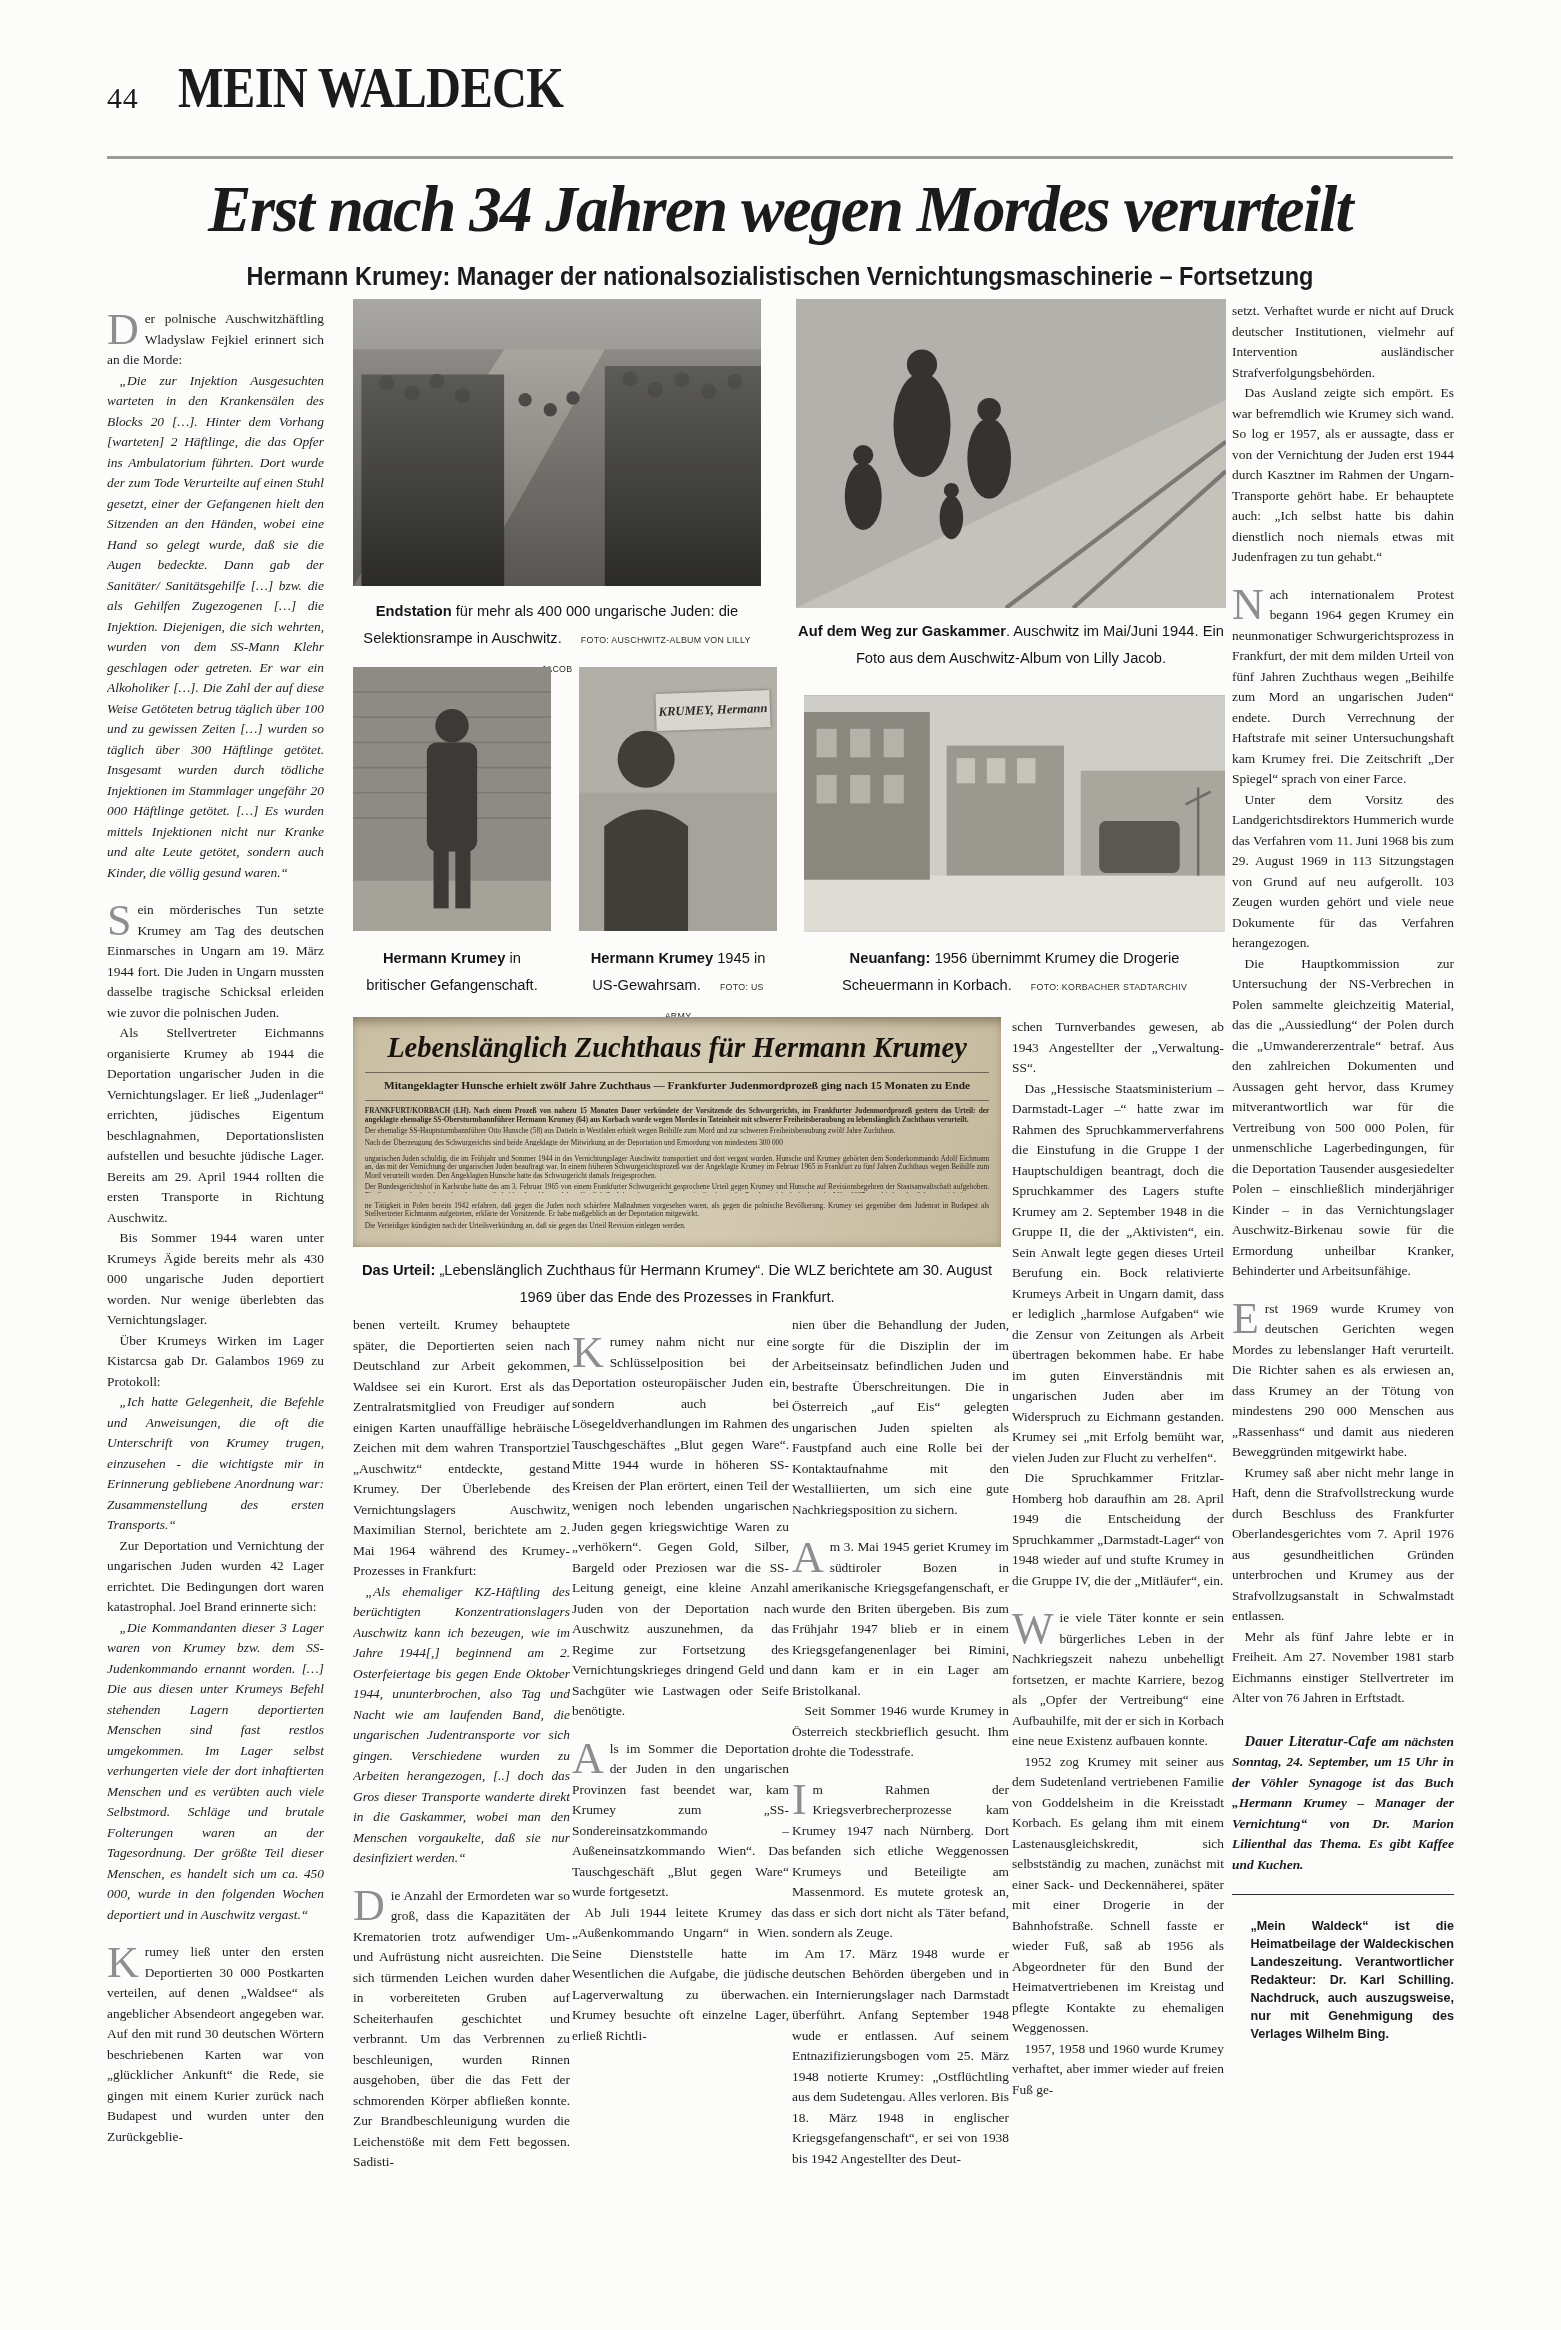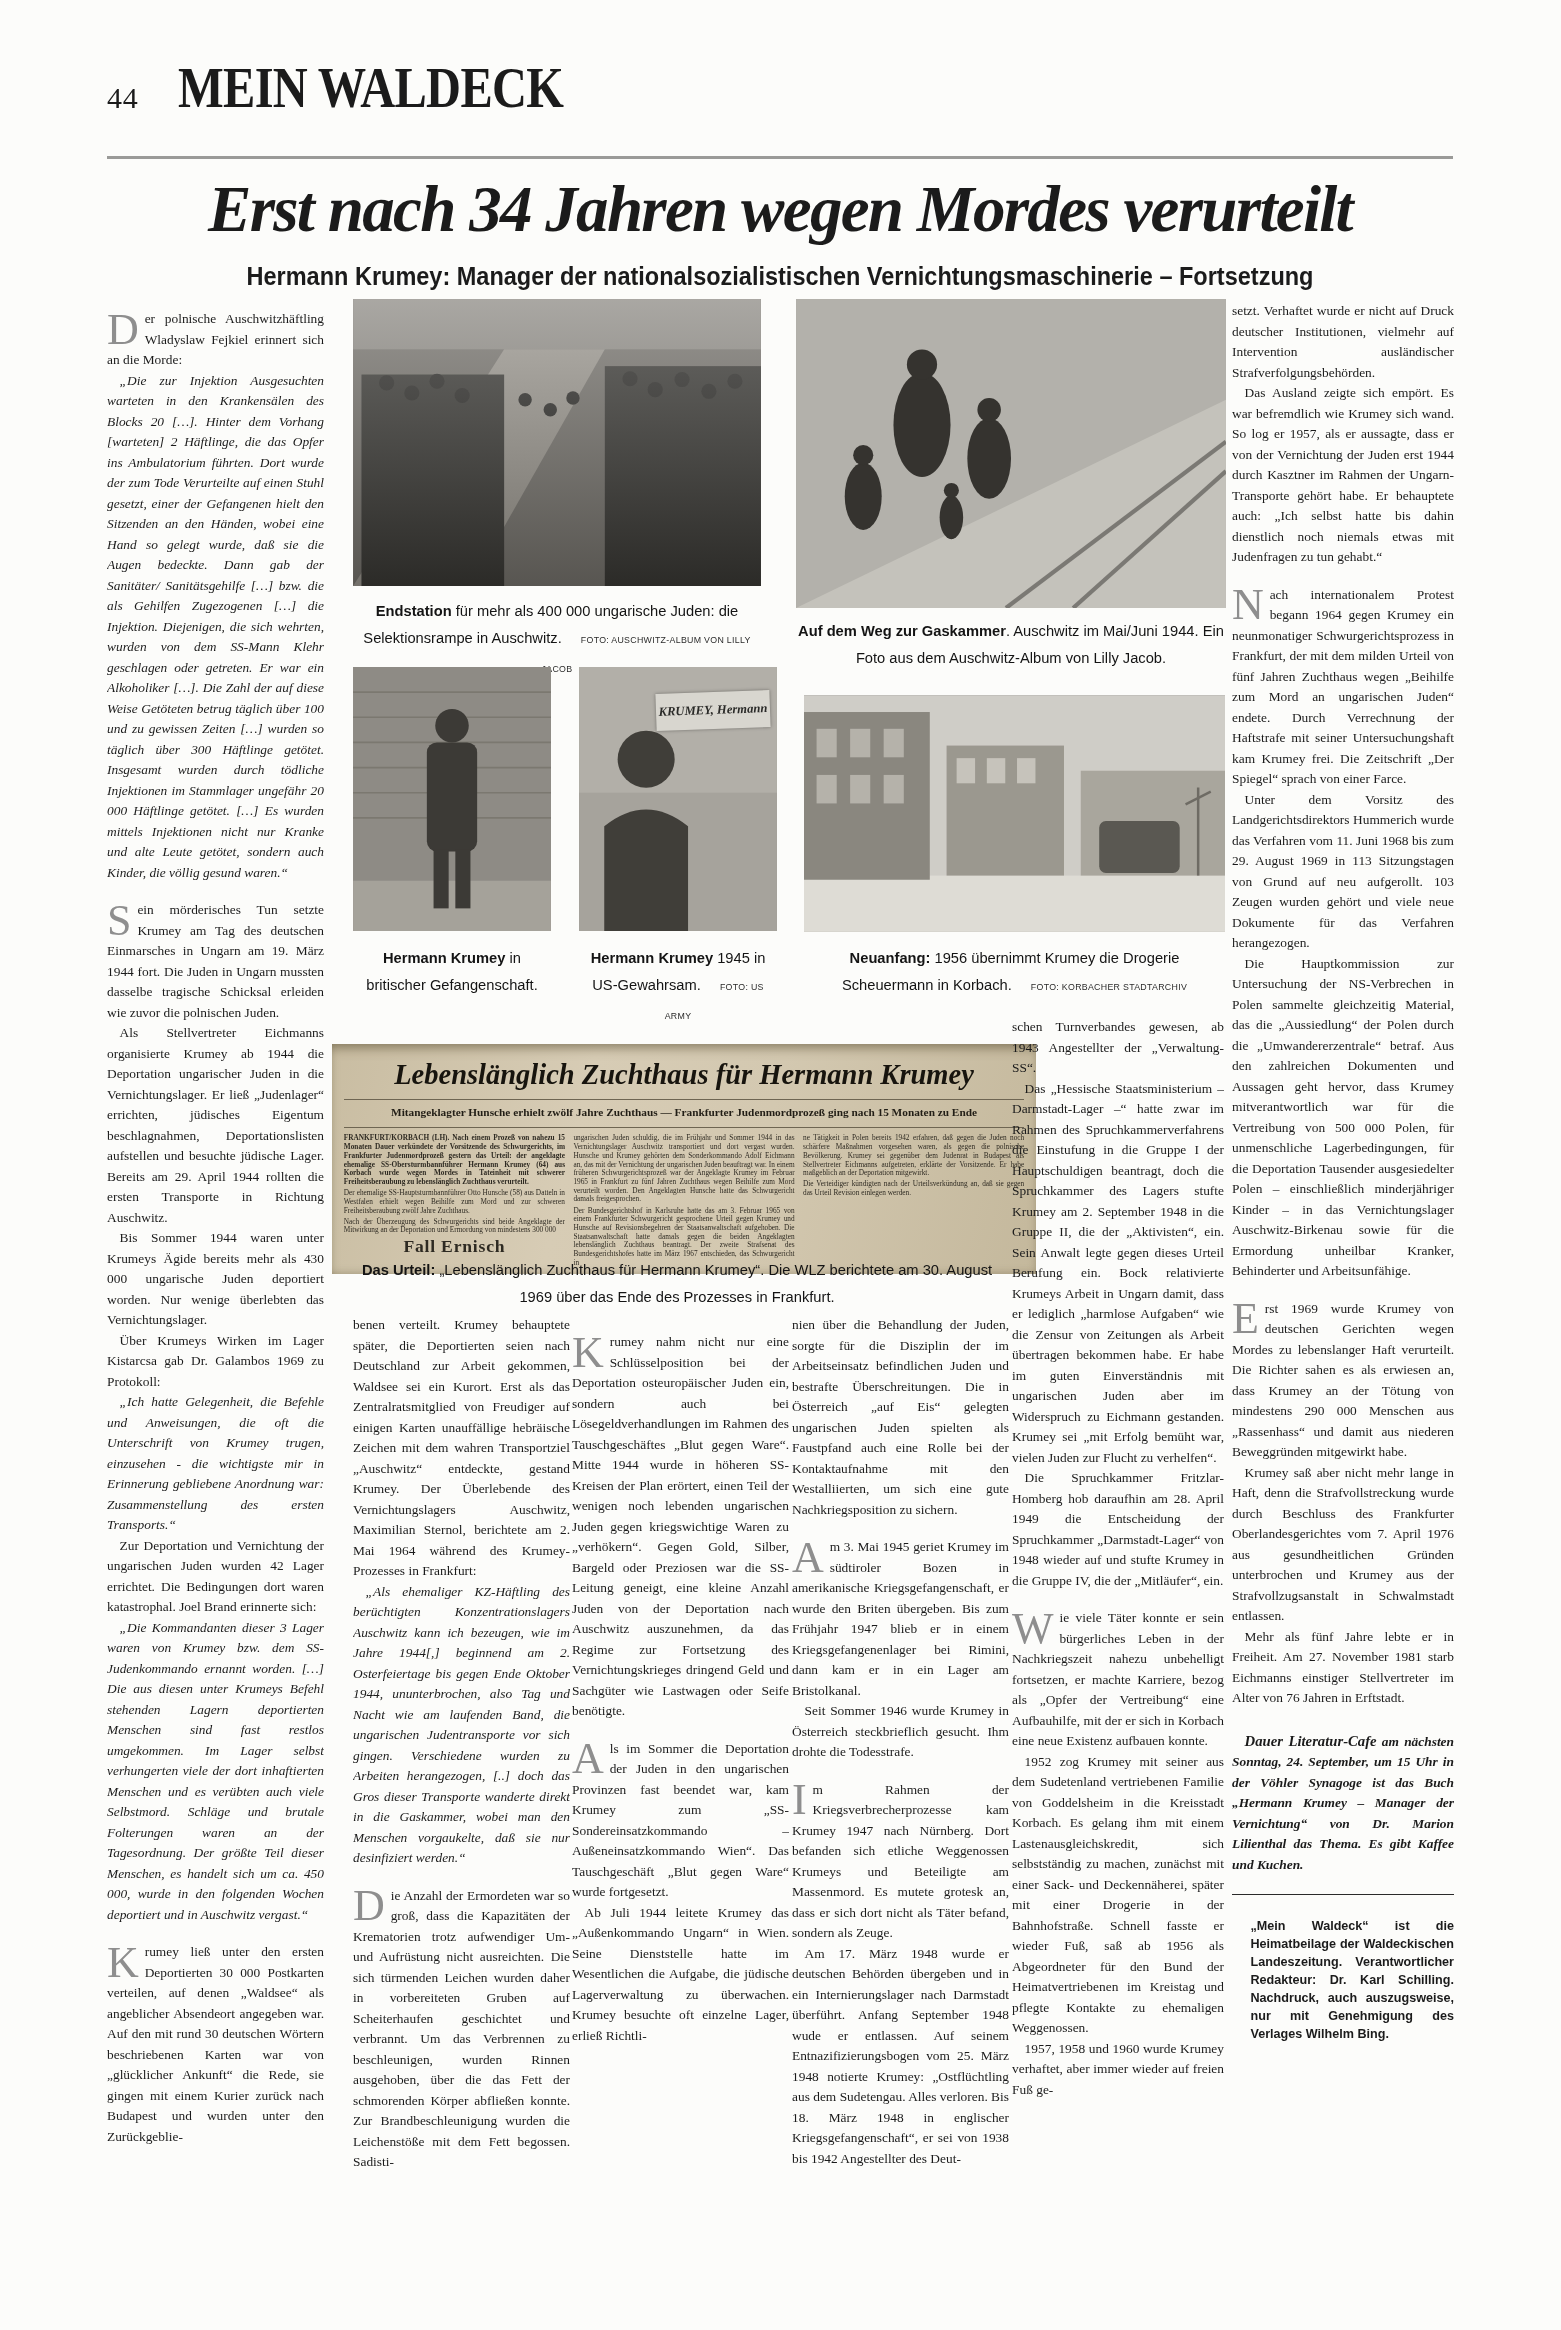--- a/index.html
+++ b/index.html
@@ -39,31 +39,31 @@
   #colF{left:1232px;top:301px;height:1956px;width:222px;}
   
   .photo{background:#9a9894;overflow:hidden;}
   .photo svg{display:block;}
   
   .caption{font-family:"Liberation Sans",sans-serif;font-size:14.7px;line-height:27px;
            color:#141414;text-align:center;}
   .caption b{font-weight:700;}
   .credit{font-size:8.8px;letter-spacing:0.3px;margin-left:15px;color:#2b2b2b;}
   
-  #clipping{left:332px;top:1017px;width:704px;height:230px;
+  #clipping{left:353px;top:1017px;width:648px;height:230px;
             background:linear-gradient(104deg,#c9bda2 0%,#d7ccb5 35%,#d3c8b0 60%,#c4b89c 100%);
             box-shadow:inset 0 8.4px 11.8px -5px rgba(70,58,30,.55), inset 0 -5px 8.4px -5px rgba(70,58,30,.35);
-            color:#2e2a22;overflow:hidden;margin-top:27px;}
+            color:#2e2a22;overflow:hidden;}
   #clip-inner{position:absolute;left:11.8px;top:8.4px;right:11.8px;bottom:0;}
   #clip-headline{text-align:center;font-style:italic;font-weight:700;font-size:28.5px;
                  color:#17140e;margin-top:6.7px;}
   #clip-subhead{text-align:center;font-weight:700;font-size:11.3px;color:#221e16;
                 border-top:0.8px solid #6e6552;margin-top:8.4px;padding-top:5.9px;}
   #clip-body{margin-top:8.4px;height:133px;display:flex;gap:8.4px;overflow:hidden;
-             border-top:0.8px solid #6e6552;padding-top:6.7px;}
+             border-top:0.8px solid #6e6552;padding-top:6.7px;flex-direction:column;}
   .clip-col{flex:1;font-size:7.3px;line-height:8.7px;text-align:justify;overflow:hidden;}
   .clip-col p{margin:0 0 2.5px 0;}
   .clip-col p.cbold{font-weight:700;}
   .clip-col p.chead{font-weight:700;font-size:17.6px;letter-spacing:0.8px;text-align:center;margin-top:6.7px;}
   #clip-caption{left:353px;top:1257px;width:648px;}
   
   #mug-sign{left:656px;top:692px;width:114px;height:37px;background:#d8d6cf;
             font-size:12.6px;font-weight:700;font-style:italic;color:#2a2a28;
             display:flex;align-items:center;justify-content:center;
             box-shadow:0 0 3.4px rgba(0,0,0,.4);transform:rotate(-2deg);}

